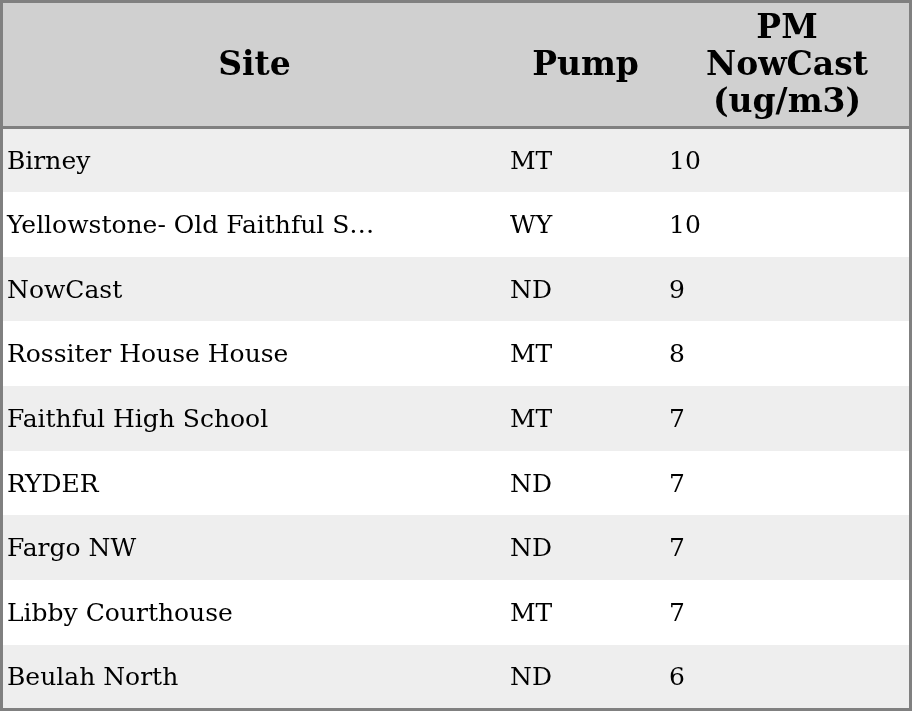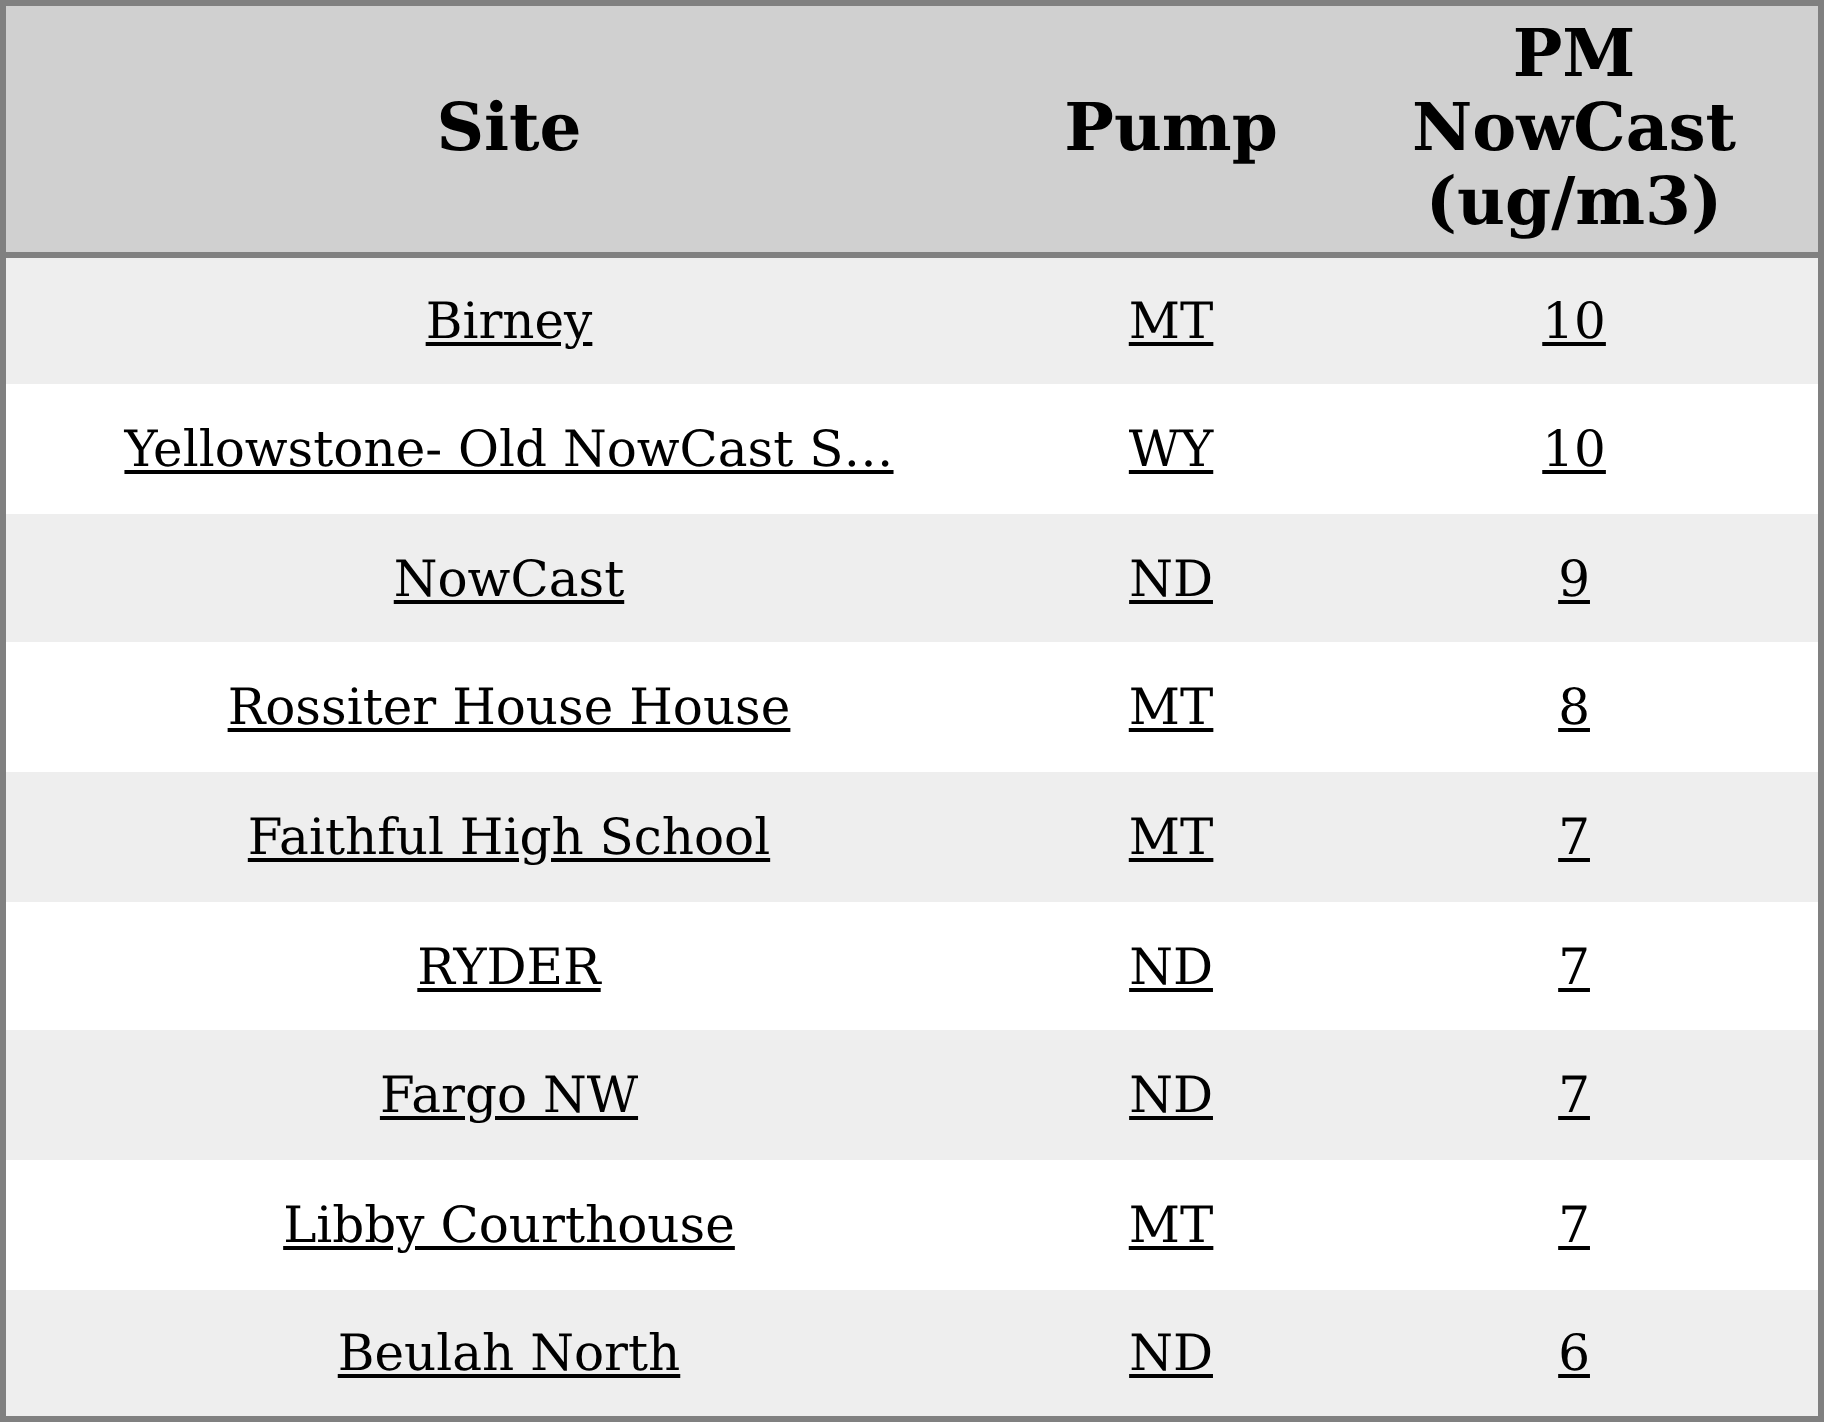--- a/index.html
+++ b/index.html
@@ -50,26 +50,25 @@
     max-width: 180px;
     vertical-align: middle;
   }
   tbody tr {
     height: 58px;
   }
   tbody tr:nth-child(odd)  { background: var(--row-odd); }
   tbody tr:nth-child(even) { background: var(--row-even); }
   td {
     font-size: 25px;
-    text-align: center;
+    text-align: left;
     vertical-align: middle;
     padding: 0 4px;
     white-space: nowrap;
     overflow: hidden;
-    text-decoration: underline;
   }
 </style>
 </head>
 <body>
 
 <table class="data-table">
   <colgroup>
     <col class="col-site">
     <col class="col-state">
     <col class="col-pm">
@@ -88,21 +87,21 @@
     </tr>
   </thead>
   <tbody>
   <tr>
     <td>Birney</td>
     <td>MT</td>
     <td>10</td>
   </tr>
 
   <tr>
-    <td>Yellowstone- Old NowCast S…</td>
+    <td>Yellowstone- Old Faithful S…</td>
     <td>WY</td>
     <td>10</td>
   </tr>
 
   <tr>
     <td>NowCast</td>
     <td>ND</td>
     <td>9</td>
   </tr>
 

